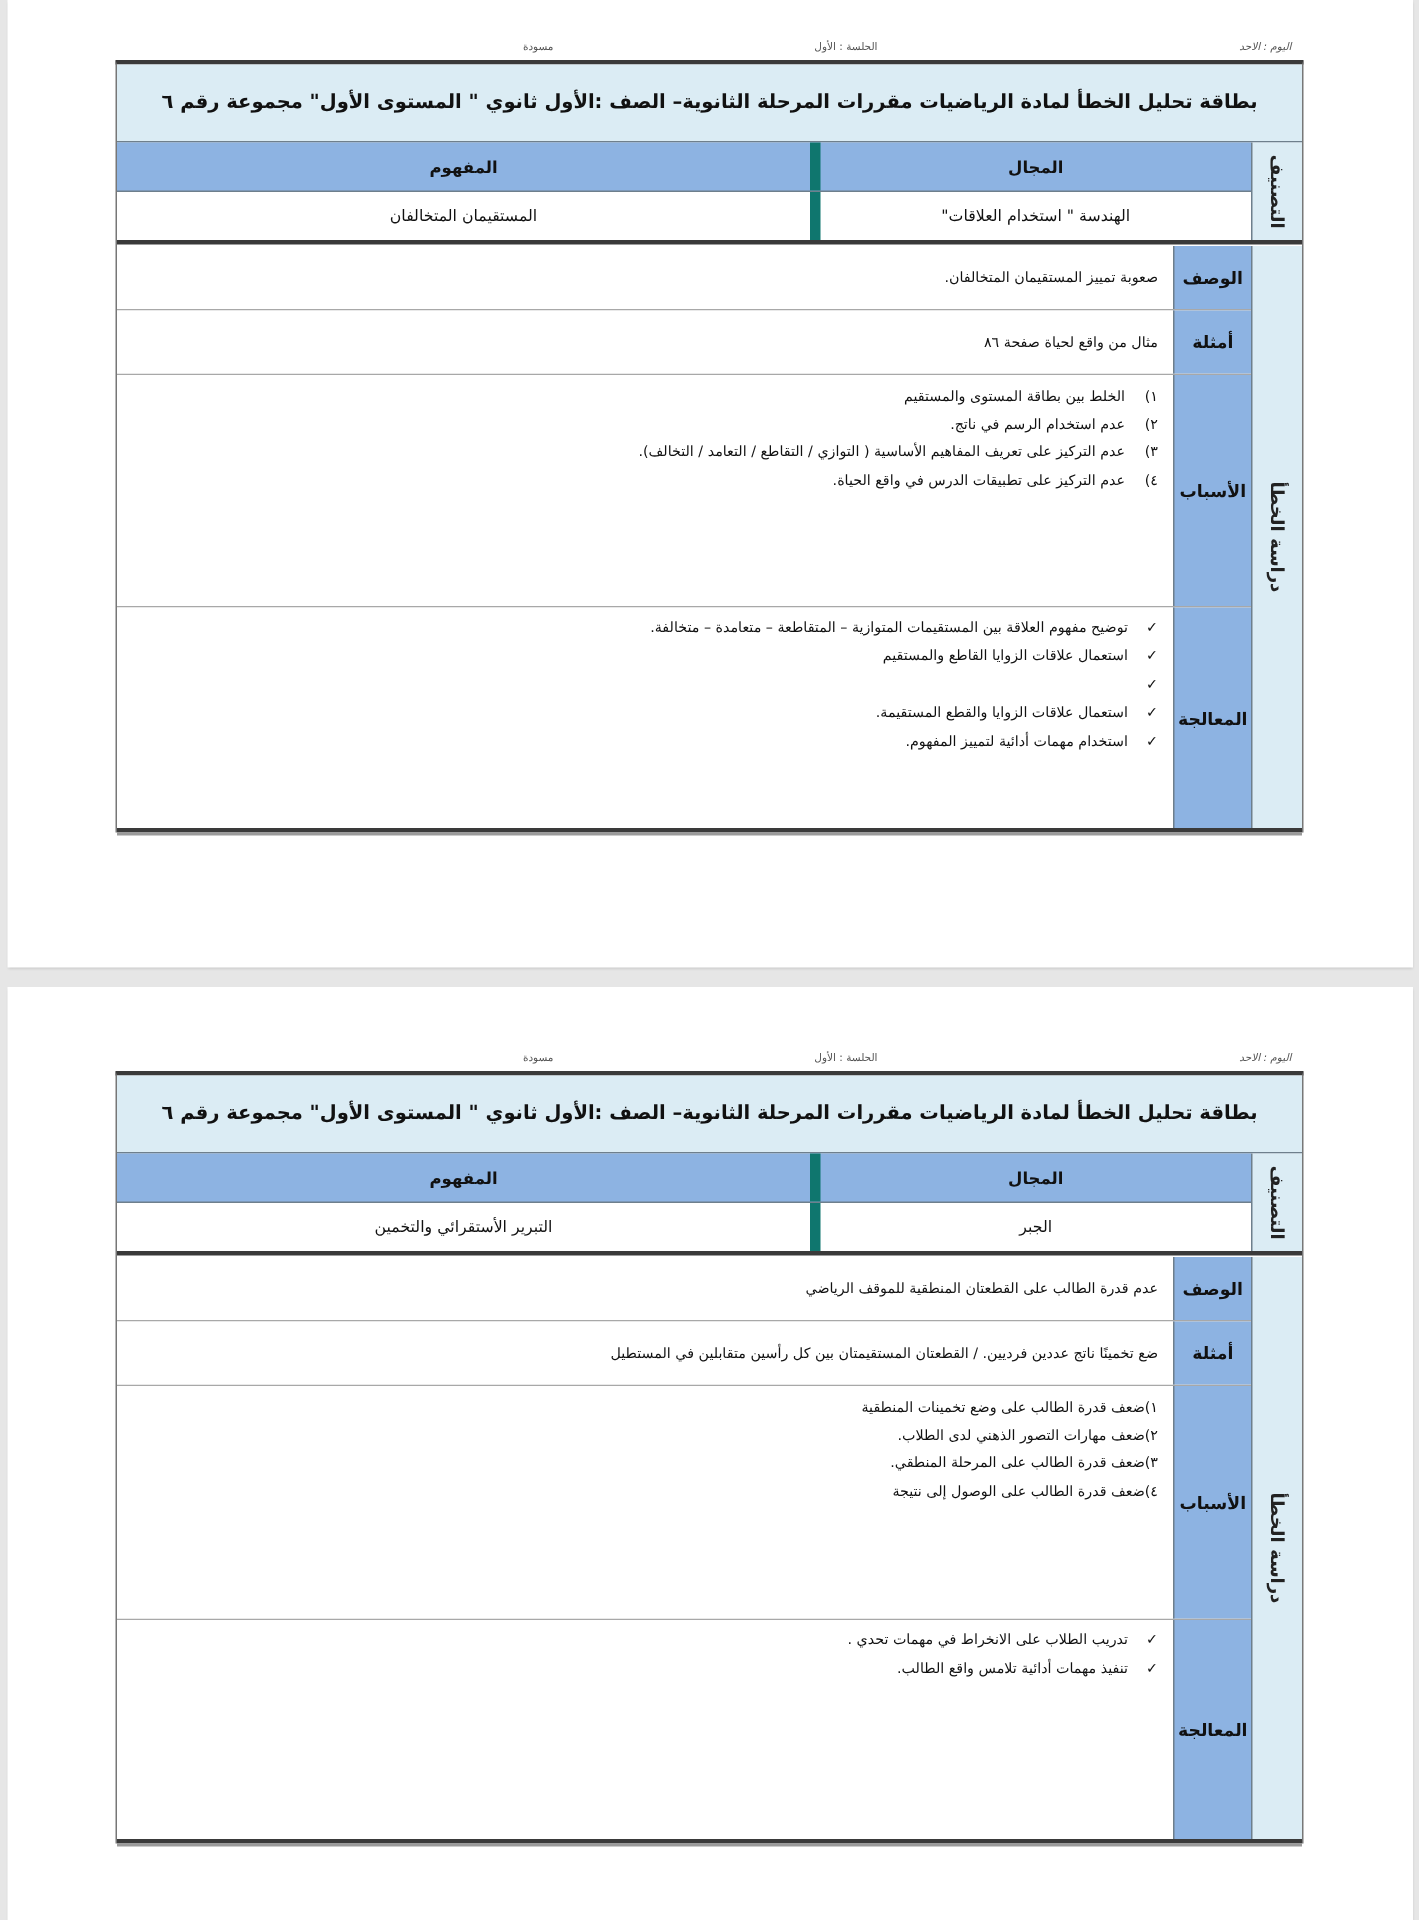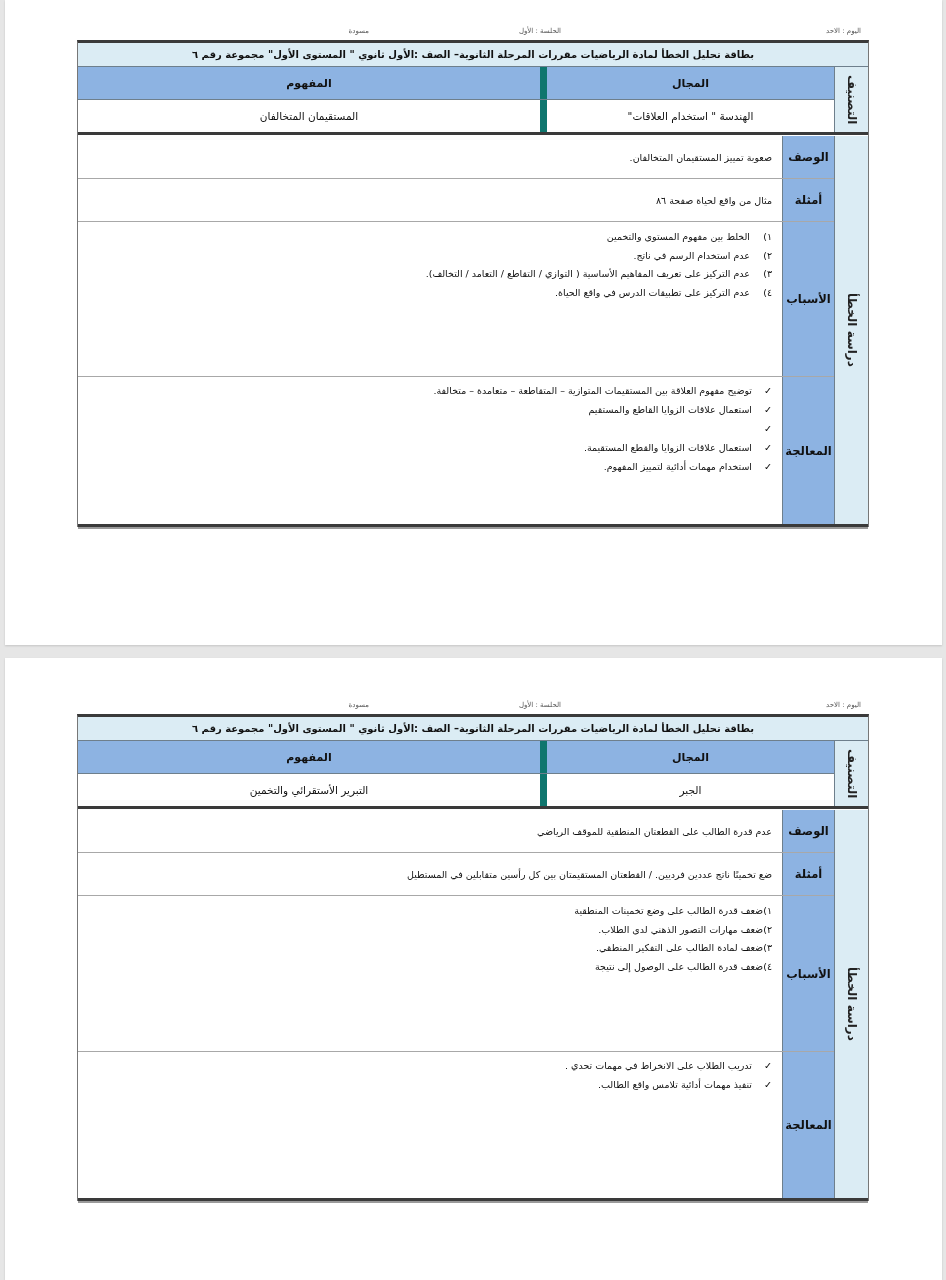--- a/index.html
+++ b/index.html
@@ -15,36 +15,36 @@
   }
   #page1 { top: 0; height: 645px; }
   #page2 { top: 658px; height: 622px; }
 
   .page-header {
     position: absolute; left: 72px; width: 792px;
     height: 14px; font-size: 7px; color: #555;
     direction: rtl;
   }
   .page-header span { position: absolute; top: 0; white-space: nowrap; }
-  .ph-day { right: 8px; }
-  .ph-session { right: 308px; margin-left: 22px; }
+  .ph-day { right: 8px; font-style: italic; }
+  .ph-session { right: 284px; margin-left: 22px; }
   .ph-draft { right: 500px; }
 
   .card {
     position: absolute; left: 72px; width: 792px;
     direction: rtl;
     border-top: 3px solid #3a3a3a;
     border-left: 1px solid #777;
     border-right: 1px solid #777;
   }
   .title-row {
-    height: 24px; background: #dbecf4;
+    height: 52px; background: #dbecf4;
     border-bottom: 1px solid #6e7f8c;
     display: flex; align-items: center; justify-content: center;
-    font-weight: bold; font-size: 10px; color: #111;
+    font-weight: bold; font-size: 13px; color: #111;
   }
   .class-section { display: flex; height: 68px; border-bottom: 3px solid #3a3a3a; }
   .side-label {
     width: 34px; background: #dbecf4;
     border-left: 1px solid #6e7f8c;
     display: flex; align-items: center; justify-content: center;
     position: relative;
   }
   .side-label span {
     writing-mode: vertical-rl;
@@ -121,21 +121,21 @@
         <div class="study-row" style="height:43px;">
           <div class="row-label">أمثلة</div>
           <div class="row-content center-v">مثال من واقع لحياة صفحة ٨٦</div>
         </div>
         <div class="study-row" style="height:155px;">
           <div class="row-label">الأسباب</div>
           <div class="row-content">
             <ul class="list" style="line-height:18.5px;">
               <li>
                   <span class="marker">١)</span>
-                  <span>الخلط بين مفهوم المستوى والتخمين</span>
+                  <span>الخلط بين بطاقة المستوى والمستقيم</span>
                 </li>
               <li>
                   <span class="marker">٢)</span>
                   <span>عدم استخدام الرسم في ناتج.</span>
                 </li>
               <li>
                   <span class="marker">٣)</span>
                   <span>عدم التركيز على تعريف المفاهيم الأساسية ( التوازي / التقاطع / التعامد / التخالف).</span>
                 </li>
               <li>
@@ -222,21 +222,21 @@
               <li>
                   <span class="marker">١)</span>
                   <span>ضعف قدرة الطالب على وضع تخمينات المنطقية</span>
                 </li>
               <li>
                   <span class="marker">٢)</span>
                   <span>ضعف مهارات التصور الذهني لدى الطلاب.</span>
                 </li>
               <li>
                   <span class="marker">٣)</span>
-                  <span>ضعف لمادة الطالب على التفكير المنطقي.</span>
+                  <span>ضعف قدرة الطالب على المرحلة المنطقي.</span>
                 </li>
               <li>
                   <span class="marker">٤)</span>
                   <span>ضعف قدرة الطالب على الوصول إلى نتيجة</span>
                 </li>
             </ul>
           </div>
         </div>
         <div class="study-row" style="height:146px;">
           <div class="row-label">المعالجة</div>

